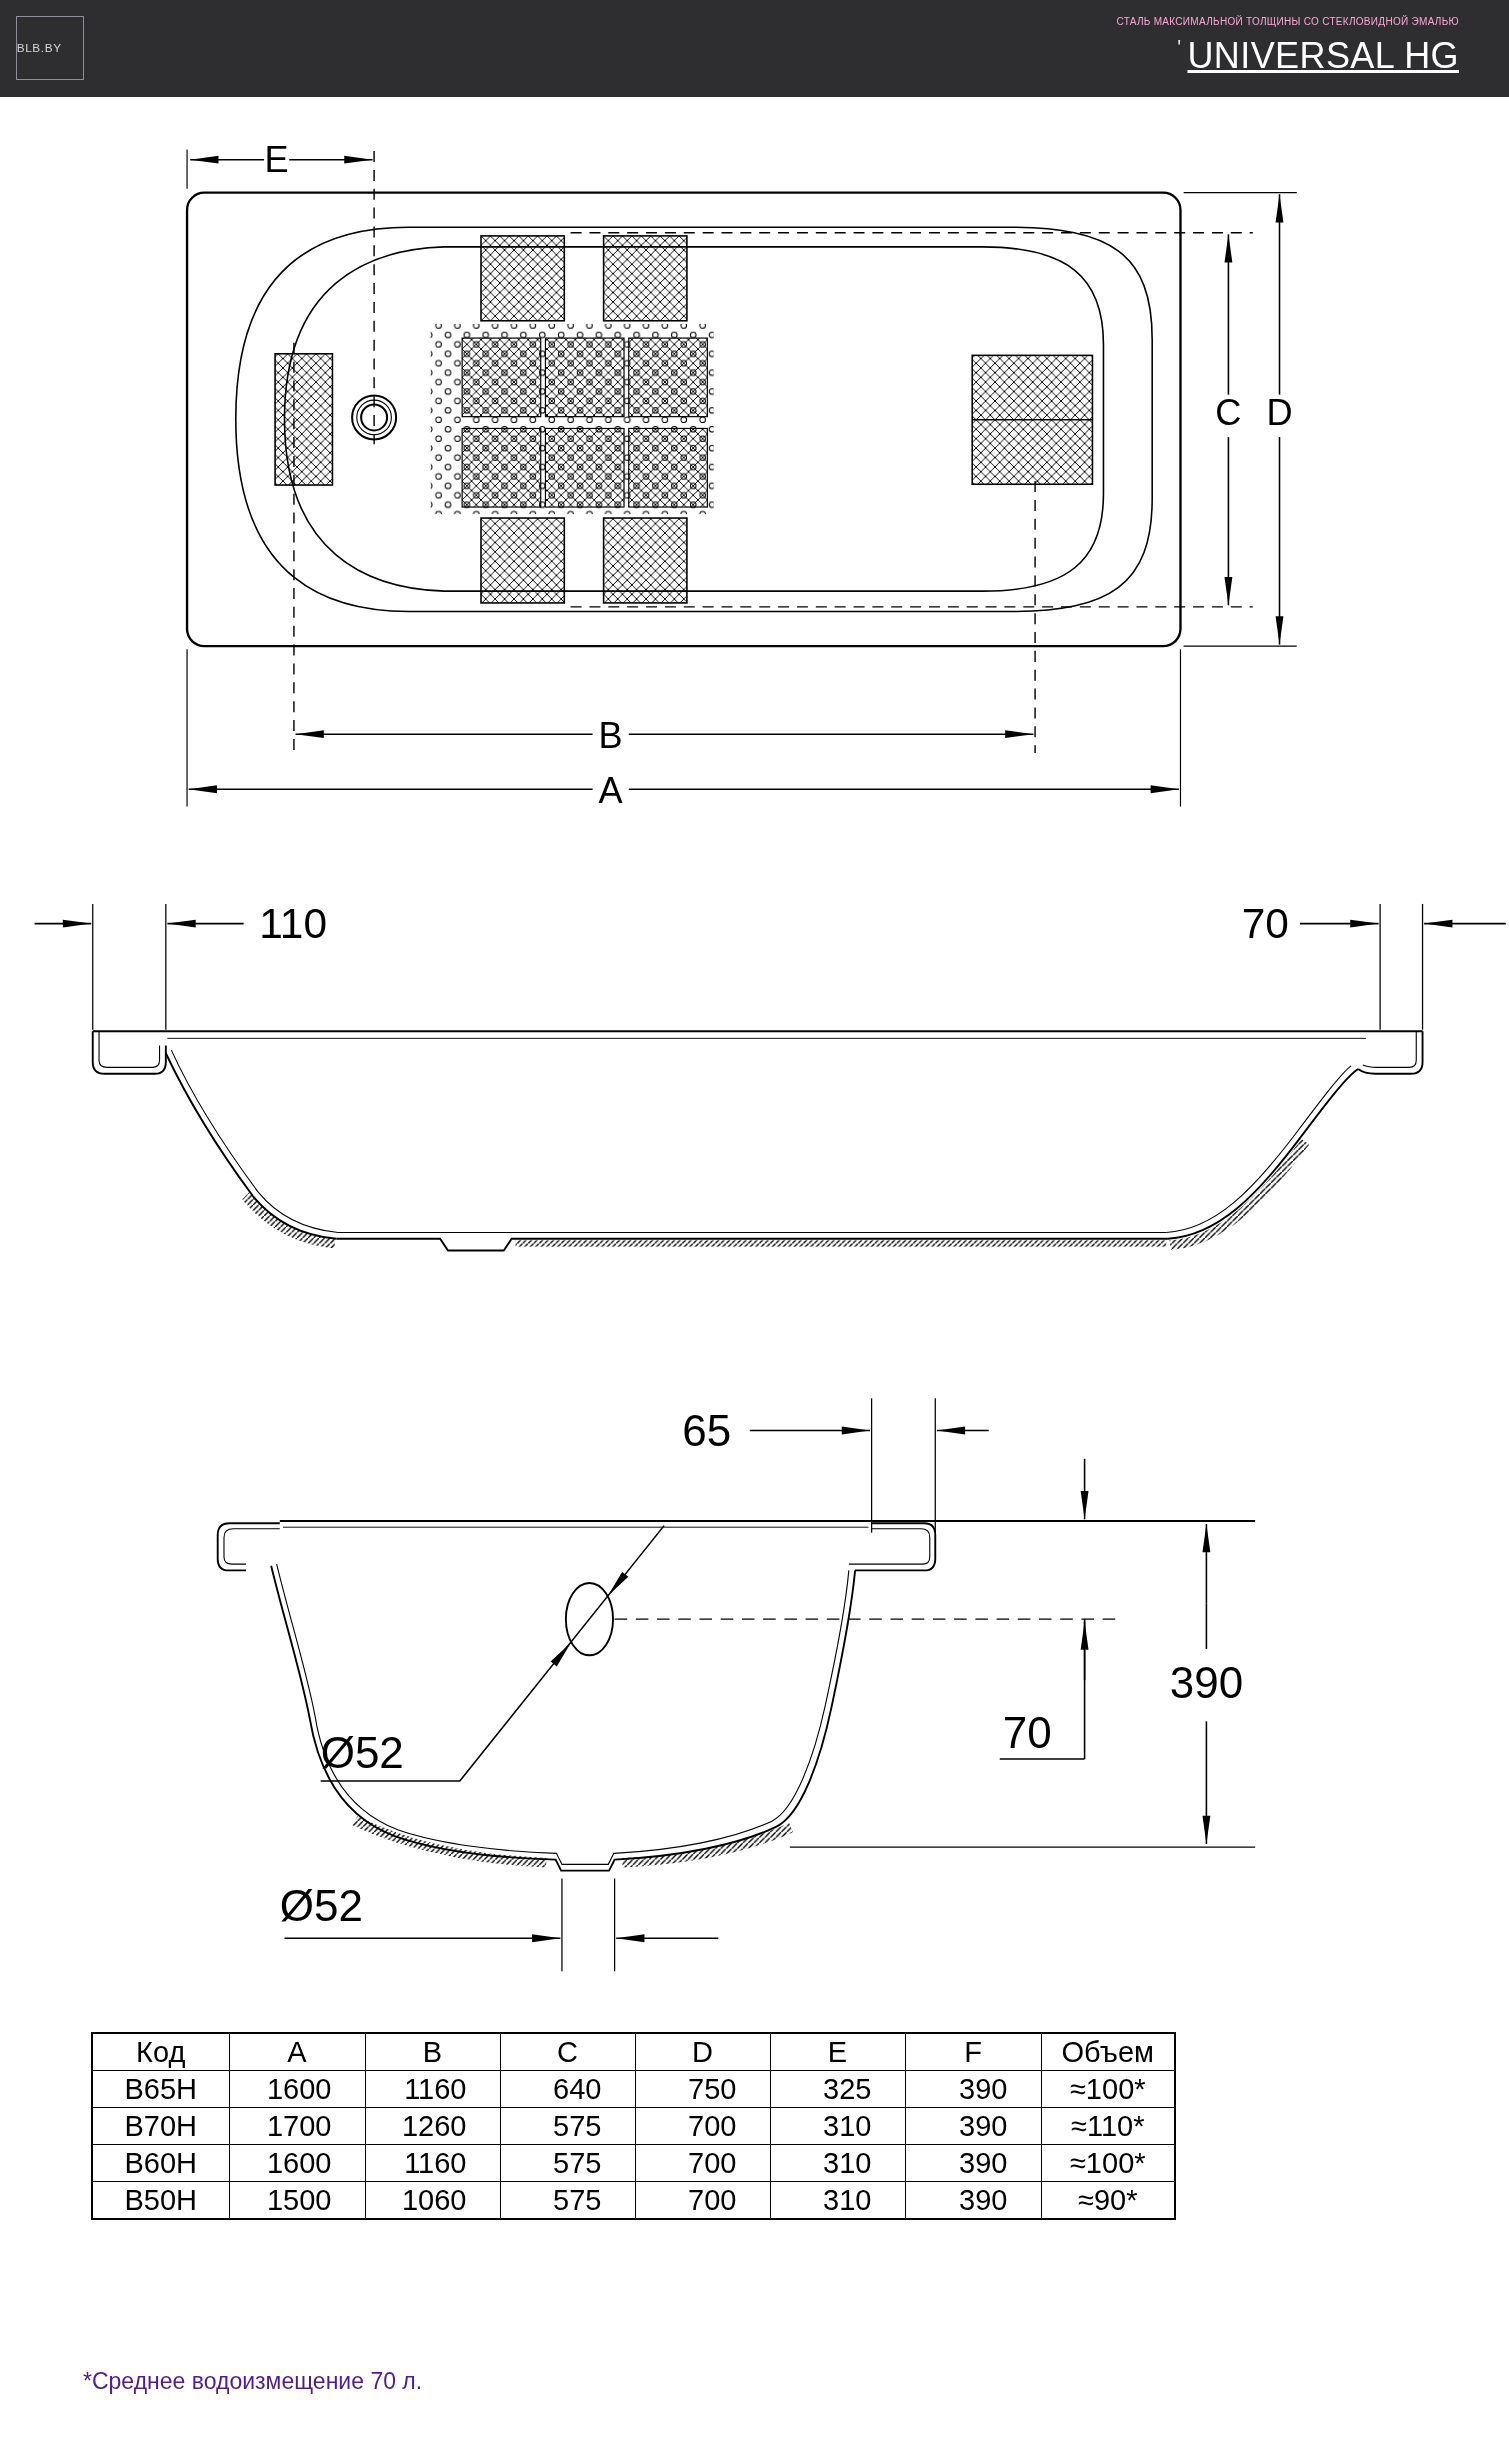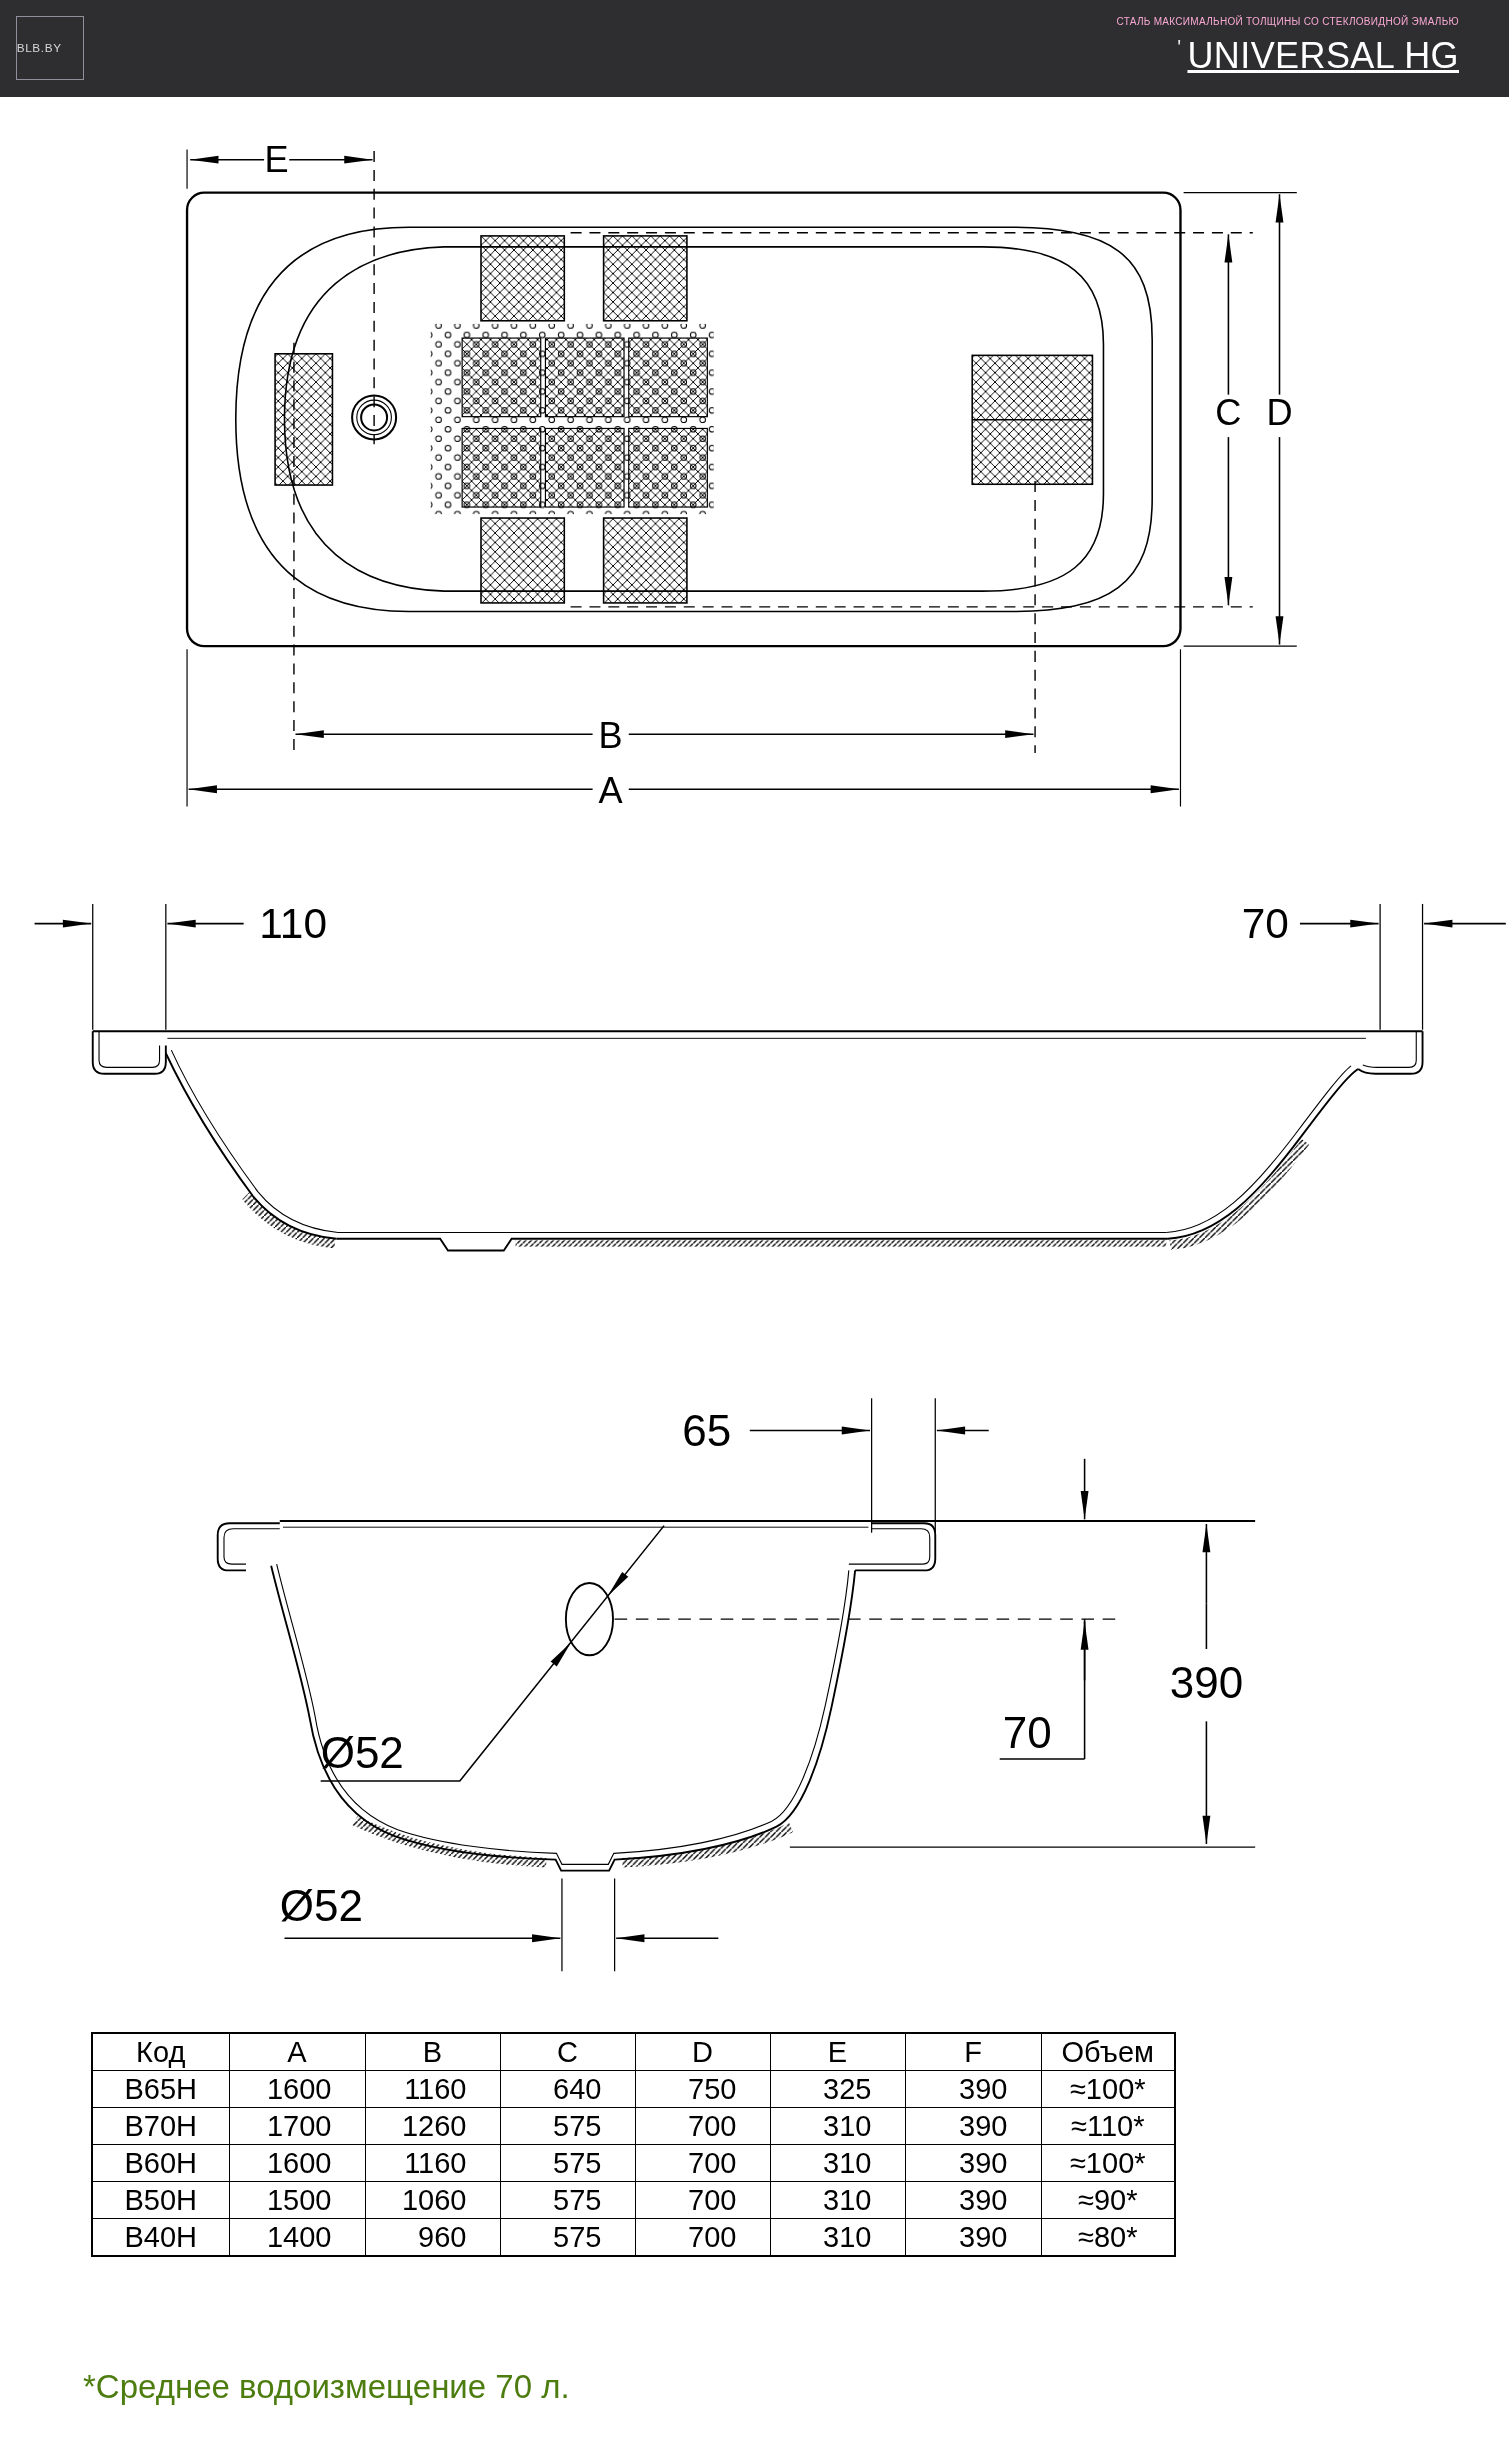--- a/index.html
+++ b/index.html
@@ -35,21 +35,21 @@
     border-collapse:collapse; table-layout:fixed;
   }
   table.spec th, table.spec td {
     border:1.6px solid #000; font-size:29px; color:#000;
     height:36px; line-height:36px; white-space:nowrap; overflow:hidden;
   }
   table.spec { border:2.4px solid #000; }
   table.spec th { font-weight:normal; text-align:center; height:37px; }
   table.spec td.num { text-align:right; padding-right:33px; }
   table.spec td.ctr { text-align:center; }
-  .footnote { position:absolute; left:83px; top:2368px; font-size:33px; color:#4d7c0f; }
+  .footnote { position:absolute; left:83px; top:2368px; font-size:23px; color:#4c1d95; }
 </style>
 </head>
 <body>
 
 <div class="topbar">
   <div class="logo-box">
     <span>BLB.BY</span>
   </div>
   <div class="subtitle">СТАЛЬ МАКСИМАЛЬНОЙ ТОЛЩИНЫ СО СТЕКЛОВИДНОЙ ЭМАЛЬЮ</div>
   <div class="title-row">
@@ -281,27 +281,17 @@
     <tr>
       <td class="ctr">B50H</td>
       <td class="num">1500</td>
       <td class="num">1060</td>
       <td class="num">575</td>
       <td class="num">700</td>
       <td class="num">310</td>
       <td class="num">390</td>
       <td class="ctr">≈90*</td>
     </tr>
-    <tr>
-      <td class="ctr">B40H</td>
-      <td class="num">1400</td>
-      <td class="num">960</td>
-      <td class="num">575</td>
-      <td class="num">700</td>
-      <td class="num">310</td>
-      <td class="num">390</td>
-      <td class="ctr">≈80*</td>
-    </tr>
   </tbody>
 </table>
 
 <div class="footnote">*Среднее водоизмещение 70 л.</div>
 
 
 </body></html>

